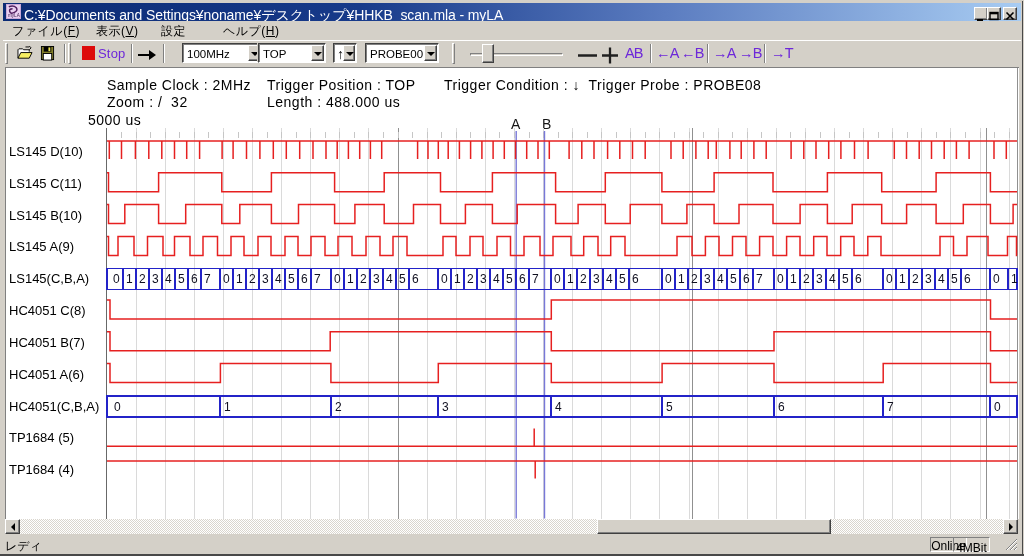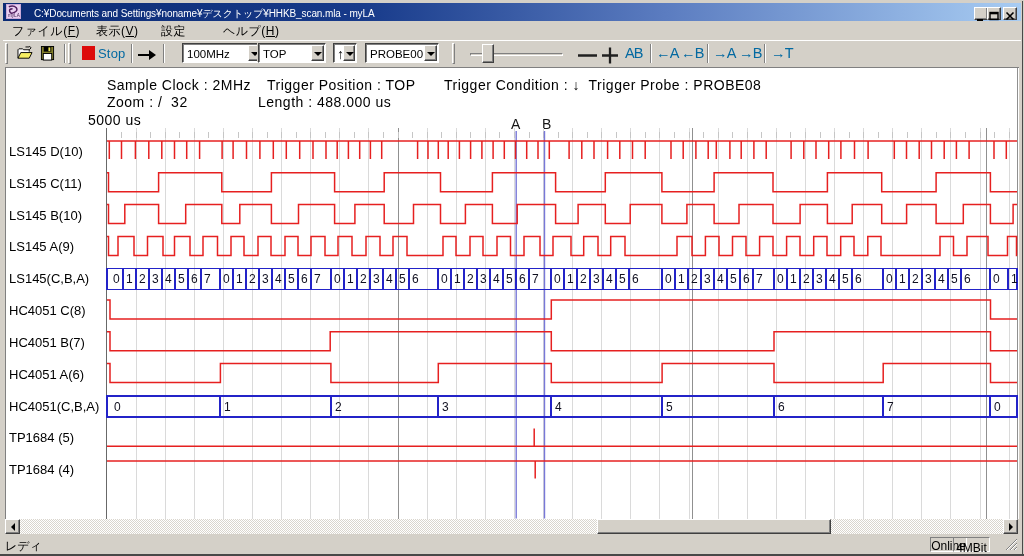--- a/index.html
+++ b/index.html
@@ -1,29 +1,29 @@
 <!DOCTYPE html>
 <html><head><meta charset="utf-8"><style>
 *{margin:0;padding:0;box-sizing:border-box}
 html,body{width:1024px;height:556px;overflow:hidden}
 body{position:relative;background:#d4d0c8;font-family:"Liberation Sans",sans-serif;
  -webkit-font-smoothing:none}
 .abs{position:absolute}
 .titlebar{left:3px;top:3px;width:1018px;height:18px;
  background:linear-gradient(90deg,#0b2b74 0%,#173a8a 35%,#5b7cc0 65%,#a8ccf2 100%);}
-.ttxt{position:absolute;left:31px;top:4px;color:#fff;font-size:10px;letter-spacing:-0.1px;white-space:pre}
+.ttxt{position:absolute;left:21px;top:4px;color:#fff;font-size:14px;letter-spacing:-0.1px;white-space:pre}
 .wbtn{position:absolute;top:4px;width:14px;height:13px;background:#d4d0c8;
  border:1px solid;border-color:#fff #404040 #404040 #fff;box-shadow:inset -1px -1px 0 #808080}
 .menubar{left:3px;top:21px;width:1018px;height:19px;background:#d4d0c8;font-size:12px;color:#000}
 .mi{position:absolute;top:1.5px;letter-spacing:0.5px}
 .toolbar{left:3px;top:40px;width:1018px;height:27px;background:#d4d0c8;
  border-top:1px solid #fff}
 .tsep{position:absolute;top:3px;height:19px;width:2px;border-left:1px solid #808080;border-right:1px solid #fff}
 .tgrip{position:absolute;top:2px;height:21px;width:3px;border:1px solid;border-color:#fff #808080 #808080 #fff}
-.tbt{position:absolute;font-size:14.5px;letter-spacing:-0.8px;color:#0369a1;top:4px}
+.tbt{position:absolute;font-size:14.5px;letter-spacing:-0.8px;color:#6d28d9;top:4px}
 .combo{position:absolute;top:2px;height:20px;background:#fff;border:1px solid;
  border-color:#404040 #fff #fff #404040;box-shadow:inset 1px 1px 0 #808080, -1px -1px 0 #d4d0c8}
 .ctext{position:absolute;left:4px;top:4px;font-size:11.5px;color:#000;white-space:pre}
 .cbtn{position:absolute;right:1px;top:1px;bottom:1px;width:13px;background:#d4d0c8;
  border:1px solid;border-color:#fff #404040 #404040 #fff;box-shadow:inset -1px -1px 0 #808080}
 .cbtn:after{content:"";position:absolute;left:2px;top:6px;border:4px solid transparent;border-top:4px solid #000}
 .client{left:5px;top:67px;width:1014px;height:452px;background:#fff;
  border-top:1px solid #808080;border-left:1px solid #808080}
 .itxt{position:absolute;font-size:14px;letter-spacing:0.5px;color:#000;white-space:pre}
 .lab{position:absolute;left:9px;font-size:13px;color:#000;white-space:pre}
@@ -118,21 +118,21 @@
  <div class="tbt" style="left:710px">→A</div>
  <div class="tbt" style="left:736px">→B</div>
  <div class="tsep" style="left:761px"></div>
  <div class="tbt" style="left:768px">→T</div>
 </div>
 <div class="abs client"></div>
 <div class="itxt" style="left:107px;top:77px">Sample Clock : 2MHz</div>
 <div class="itxt" style="left:267px;top:77px">Trigger Position : TOP</div>
 <div class="itxt" style="left:444px;top:77px">Trigger Condition : ↓  Trigger Probe : PROBE08</div>
 <div class="itxt" style="left:107px;top:94px">Zoom : /  32</div>
-<div class="itxt" style="left:258px;top:94px">Length : 488.000 us</div>
+<div class="itxt" style="left:267px;top:94px">Length : 488.000 us</div>
 <div class="itxt" style="left:88px;top:112px">5000 us</div>
 <div class="itxt" style="left:511px;top:116px;color:#151515;font-size:14px">A</div>
 <div class="itxt" style="left:542px;top:116px;color:#151515;font-size:14px">B</div>
 <div style="position:absolute;left:106px;top:128px;width:1px;height:391px;background:#686868"></div>
 <div style="position:absolute;left:1017px;top:68px;width:1px;height:451px;background:#909090"></div>
 <div class="lab" style="top:144.0px">LS145 D(10)</div>
 <div class="lab" style="top:175.8px">LS145 C(11)</div>
 <div class="lab" style="top:207.6px">LS145 B(10)</div>
 <div class="lab" style="top:239.4px">LS145 A(9)</div>
 <div class="lab" style="top:271.2px">LS145(C,B,A)</div>

